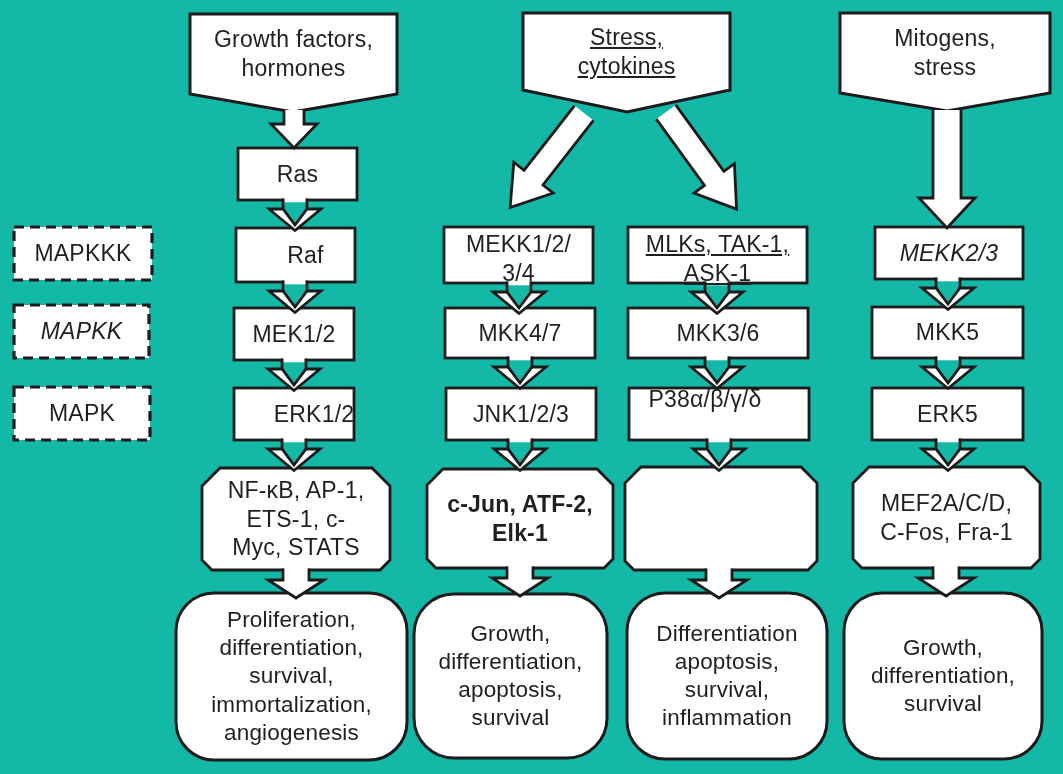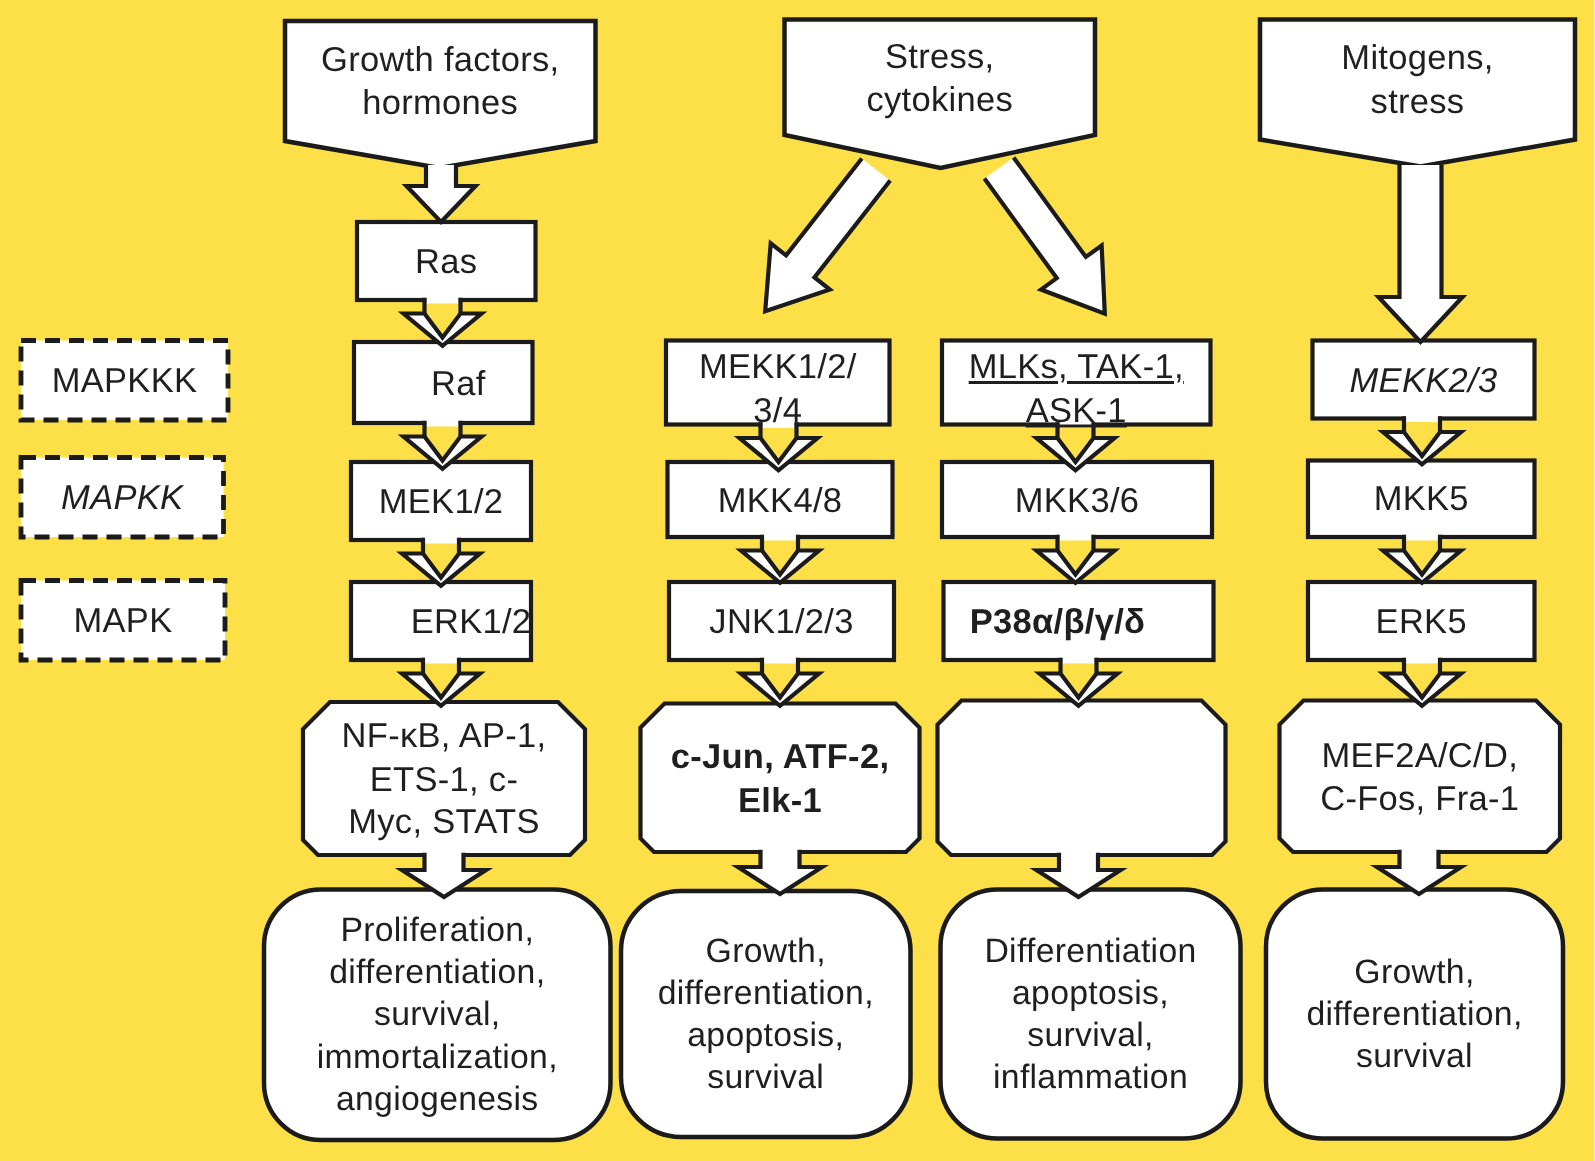--- a/index.html
+++ b/index.html
@@ -1,19 +1,19 @@
 <!DOCTYPE html>
 <html><head>
 <meta charset="utf-8">
 <style>
   html,body{margin:0;padding:0;background:#ffffff;}
   #stage{
     position:relative;
     width:1063px;height:774px;
-    background:#fde047;
+    background:#14b8a6;
     overflow:hidden;
     font-family:"Liberation Sans", sans-serif;
   }
   #shapes{position:absolute;left:0;top:0;z-index:1;}
   .txt{
     position:absolute;
     z-index:2;
     display:flex;align-items:center;justify-content:center;
     text-align:center;
     white-space:pre-line;
@@ -114,43 +114,43 @@
     <use href="#notchArrow" x="948" y="440"></use>
 
     <use href="#plainT" x="296" y="570"></use>
     <use href="#plainT" x="520" y="568"></use>
     <use href="#plainT" x="719" y="570"></use>
     <use href="#plainT" x="946" y="568"></use>
   </svg>
 
   <div class="txt t23" style="left:190px;top:16px;width:207px;height:76px;">Growth factors,
 hormones</div>
-  <div class="txt t23" style="left:523px;top:15px;width:207px;height:74px;">Stress,
+  <div class="txt t23" style="left:523px;top:15px;width:207px;height:74px;text-decoration:underline;">Stress,
 cytokines</div>
   <div class="txt t23" style="left:840px;top:15px;width:210px;height:76px;">Mitogens,
 stress</div>
 
   <div class="txt t23" style="left:14px;top:227px;width:138px;height:53px;">MAPKKK</div>
   <div class="txt t23" style="left:14px;top:305px;width:135px;height:53px;font-style:italic;">MAPKK</div>
   <div class="txt t23" style="left:14px;top:387px;width:136px;height:53px;">MAPK</div>
 
   <div class="txt t23" style="left:238px;top:148px;width:119px;height:52px;">Ras</div>
   <div class="txt t23" style="left:236px;top:228px;width:139px;height:54px;">Raf</div>
   <div class="txt t23" style="left:234px;top:308px;width:120px;height:52px;">MEK1/2</div>
   <div class="txt t23" style="left:218px;top:388px;width:120px;height:52px;padding-left:36px;">ERK1/2</div>
 
   <div class="txt t23" style="left:444px;top:228px;width:149px;height:62px;">MEKK1/2/
 3/4</div>
-  <div class="txt t23" style="left:445px;top:308px;width:150px;height:50px;">MKK4/8</div>
+  <div class="txt t23" style="left:445px;top:308px;width:150px;height:50px;">MKK4/7</div>
   <div class="txt t23" style="left:446px;top:388px;width:150px;height:52px;">JNK1/2/3</div>
 
   <div class="txt t23" style="left:628px;top:228px;width:179px;height:62px;text-decoration:underline;">MLKs, TAK-1,
 ASK-1</div>
   <div class="txt t23" style="left:628px;top:308px;width:180px;height:50px;">MKK3/6</div>
-  <div class="txt t23" style="left:629px;top:388px;width:152px;height:52px;font-weight:bold;">P38α/β/γ/δ</div>
+  <div class="txt t23" style="left:629px;top:373px;width:152px;height:52px;">P38α/β/γ/δ</div>
 
   <div class="txt t23" style="left:875px;top:227px;width:148px;height:52px;font-style:italic;">MEKK2/3</div>
   <div class="txt t23" style="left:872px;top:307px;width:151px;height:51px;">MKK5</div>
   <div class="txt t23" style="left:872px;top:388px;width:151px;height:52px;">ERK5</div>
 
   <div class="txt t23" style="left:202px;top:468px;width:188px;height:102px;">NF-κB, AP-1,
 ETS-1, c-
 Myc, STATS</div>
   <div class="txt t23" style="left:427px;top:469px;width:186px;height:99px;font-weight:bold;">c-Jun, ATF-2,
 Elk-1</div>

